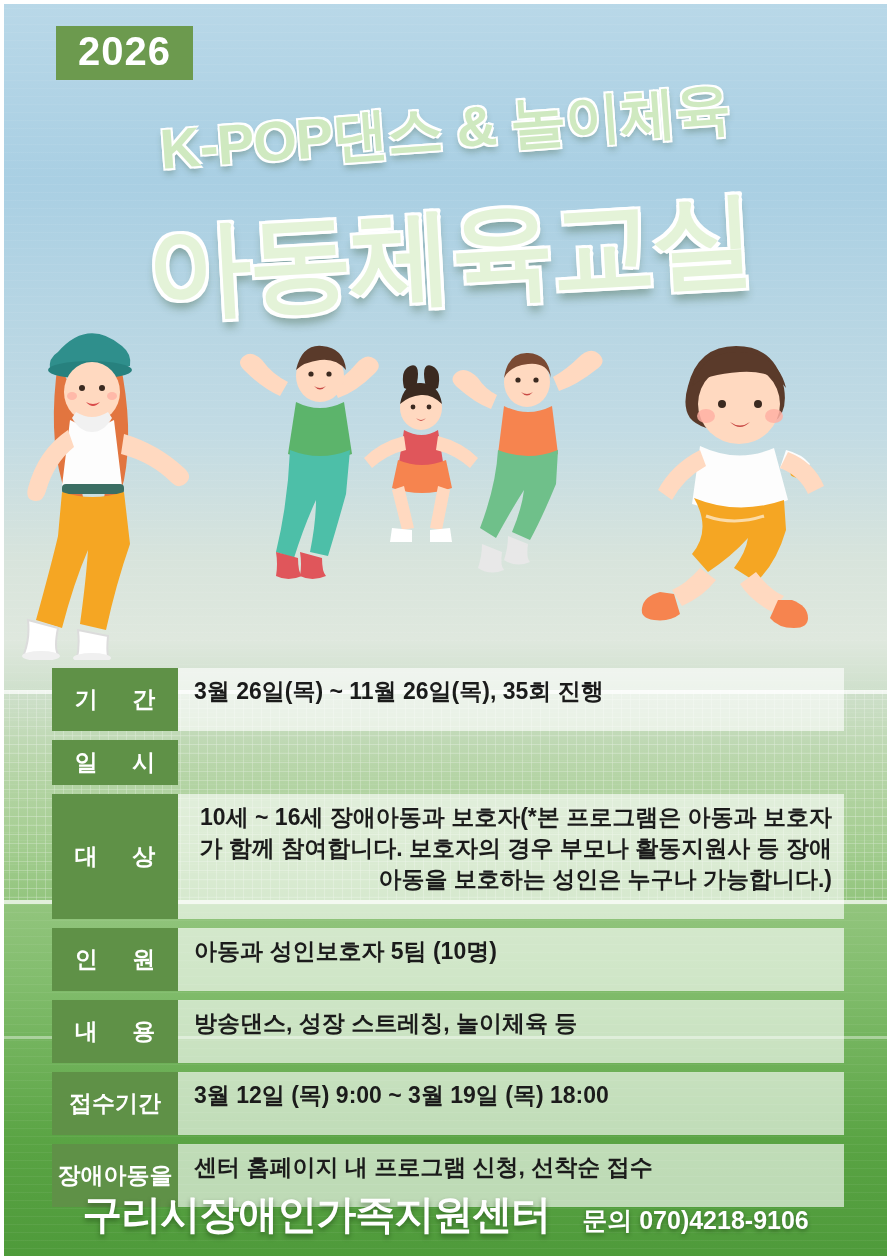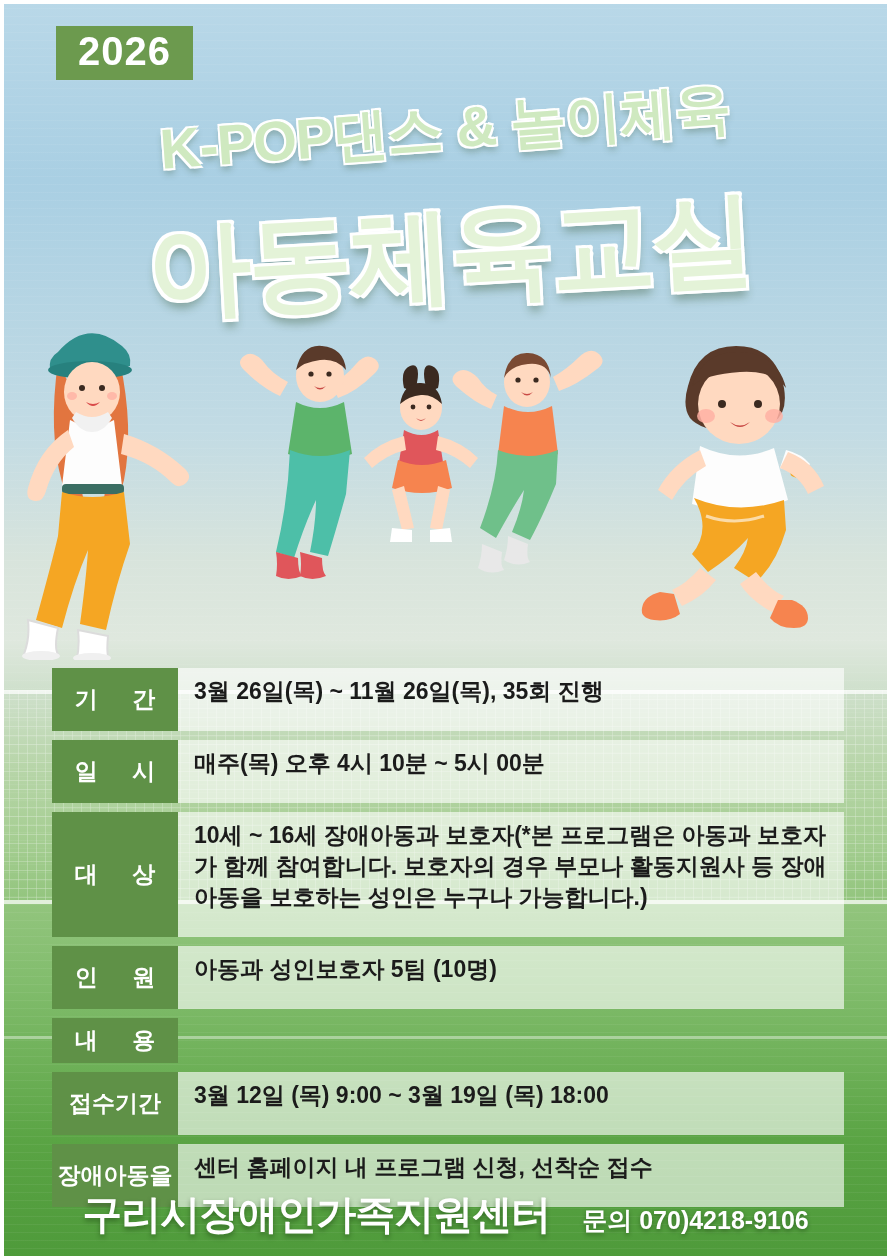--- a/index.html
+++ b/index.html
@@ -125,21 +125,21 @@
     flex: 1 1 auto;
     background: rgba(255,255,255,0.62);
     color: #1b1b1b;
     font-size: 23px;
     font-weight: bold;
     line-height: 1.35;
     display: flex;
     align-items: center;
     padding: 8px 12px 24px 16px;
   }
-  .row.tall .val { align-items: flex-start; }
+  .row.tall .val { align-items: flex-start; text-align: right; }
 
   
   .footer {
     position: absolute; left: 0; right: 0; bottom: 18px;
     display: flex;
     align-items: flex-end;
     justify-content: center;
     gap: 32px;
     padding: 0 40px;
   }
@@ -291,35 +291,35 @@
 
   <div class="info">
 
     <div class="row">
       <div class="lbl spaced">기 간</div>
       <div class="val">3월 26일(목) ~ 11월 26일(목), 35회 진행</div>
     </div>
 
     <div class="row">
       <div class="lbl spaced">일 시</div>
-      <div class="val">매주(목) 오후 4시 10분 ~ 5시 00분</div>
     </div>
 
     <div class="row tall">
       <div class="lbl spaced">대 상</div>
       <div class="val">10세 ~ 16세 장애아동과 보호자(*본 프로그램은 아동과 보호자가 함께 참여합니다. 보호자의 경우 부모나 활동지원사 등 장애아동을 보호하는 성인은 누구나 가능합니다.)</div>
     </div>
 
     <div class="row">
       <div class="lbl spaced">인 원</div>
       <div class="val">아동과 성인보호자 5팀 (10명)</div>
     </div>
 
     <div class="row">
       <div class="lbl spaced">내 용</div>
+      <div class="val">방송댄스, 성장 스트레칭, 놀이체육 등</div>
     </div>
 
     <div class="row">
       <div class="lbl">접수기간</div>
       <div class="val">3월 12일 (목) 9:00 ~ 3월 19일 (목) 18:00</div>
     </div>
 
     <div class="row">
       <div class="lbl">장애아동을</div>
       <div class="val">센터 홈페이지 내 프로그램 신청, 선착순 접수</div>

